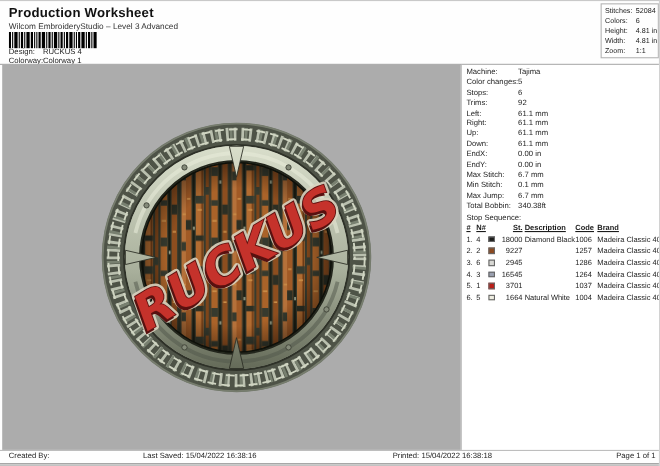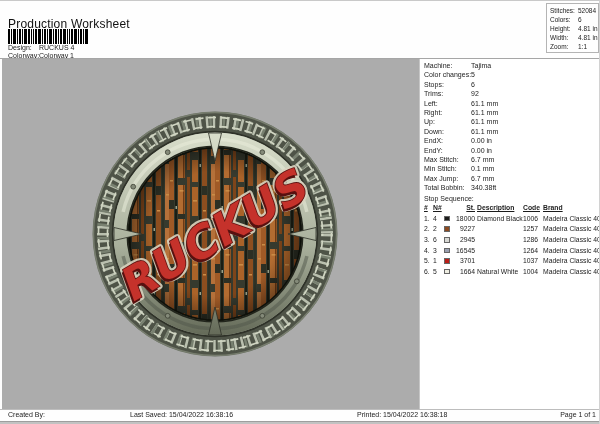--- a/index.html
+++ b/index.html
@@ -2,21 +2,21 @@
 <html><head>
 <meta charset="utf-8">
 <style>
   * { margin:0; padding:0; box-sizing:border-box; }
   html,body { width:600px; height:424px; }
   body { font-family:"Liberation Sans", sans-serif; background:#ffffff; }
   .screen { position:relative; width:600px; height:424px; background:#fefefe;
             border-top:1px solid #c9c9c9; border-right:1px solid #d2d2d2; overflow:hidden; }
 
   
-  .title    { position:absolute; left:8px; top:16px; font-size:12px; font-weight:normal; color:#111; letter-spacing:.2px; }
+  .title    { position:absolute; left:8px; top:3px; font-size:12px; font-weight:bold; color:#111; letter-spacing:.2px; }
   .subtitle { position:absolute; left:8px; top:18px; font-size:7.5px; color:#333; }
   .barcode  { position:absolute; left:8px; top:28px; width:80px; height:15px; }
   .hrow     { position:absolute; left:8px; font-size:7px; color:#222; white-space:nowrap; }
   .hrow .lab { display:inline-block; width:31px; }
   .design-row   { top:43px; }
   .colorway-row { top:51px; }
 
   .stats-box { position:absolute; left:546px; top:2px; width:53px; height:50px;
                border:1px solid #b4b4b4; font-size:6.5px; color:#222; padding:2px 0 0 3px; }
   .s-row { line-height:9.1px; white-space:nowrap; }
@@ -54,20 +54,21 @@
 
   .emblem-text { font-family:"DejaVu Sans", sans-serif; font-weight:bold; font-style:italic;
                  letter-spacing:0.5px; }
 </style>
 </head>
 <body>
 
 <div class="screen">
 
   <div class="title">Production Worksheet</div>
+  <div class="subtitle">Wilcom EmbroideryStudio – Level 3 Advanced</div>
 
   <svg class="barcode" viewBox="0 0 80 15" preserveAspectRatio="none">
     <g fill="#000">
       <rect x="0" width="2" height="15"></rect>
         <rect x="3" width="1" height="15"></rect>
         <rect x="5" width="3" height="15"></rect>
       <rect x="9" width="1" height="15"></rect>
         <rect x="11" width="2" height="15"></rect>
         <rect x="14" width="1" height="15"></rect>
       <rect x="16" width="3" height="15"></rect>

